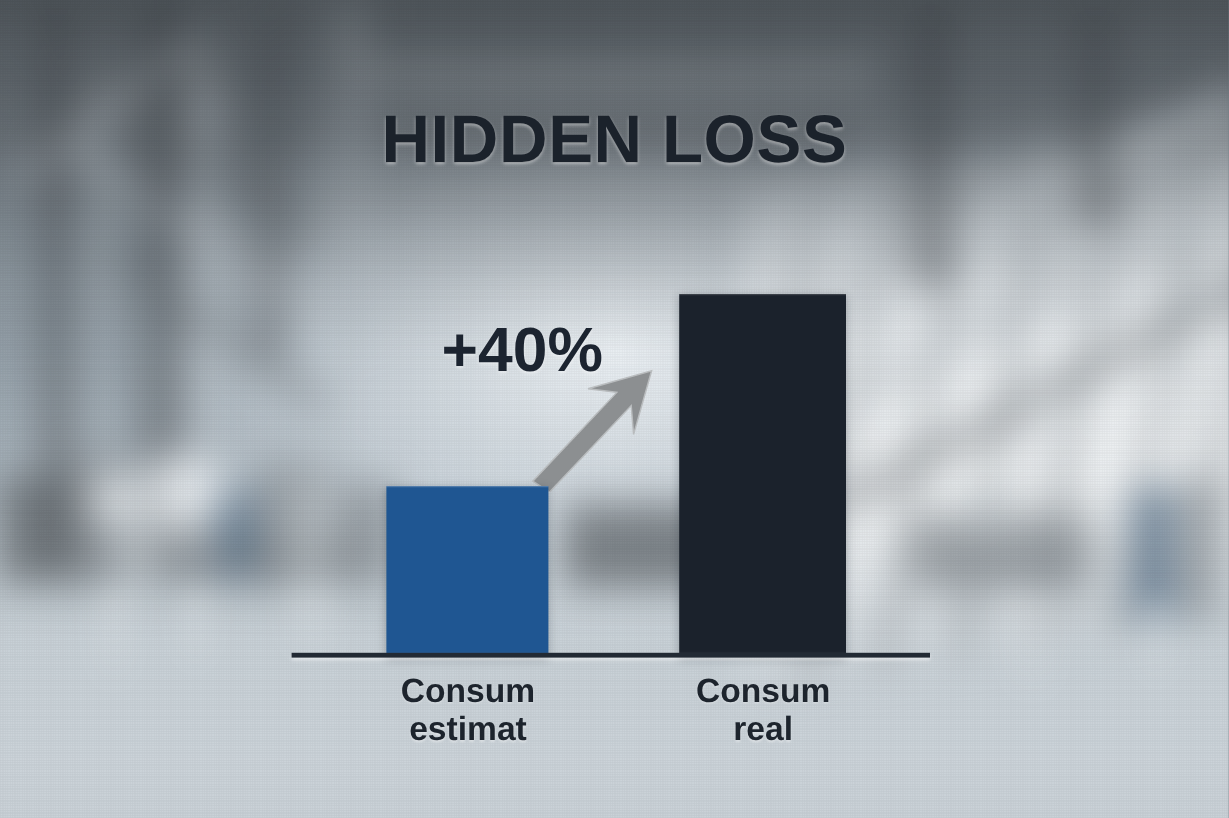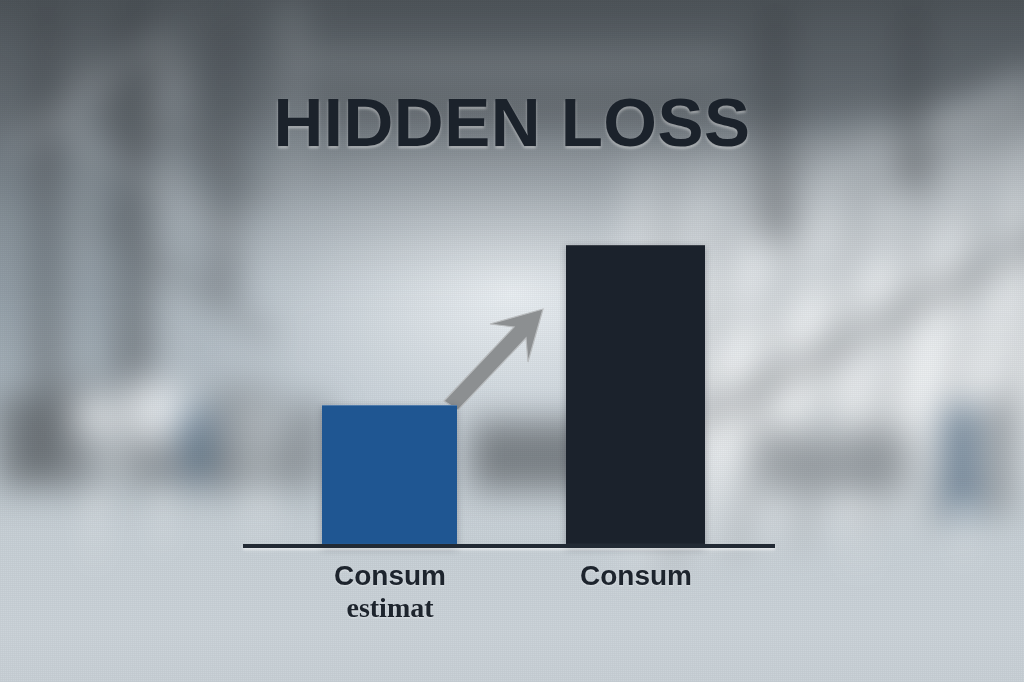--- a/index.html
+++ b/index.html
@@ -117,21 +117,21 @@
   }
 
   
   .fg { position: absolute; inset: 0; }
 
   .title {
     position: absolute;
     left: 0; right: 0;
     top: 88px;
     text-align: center;
-    font-size: 69px;
+    font-size: 56px;
     font-weight: bold;
     letter-spacing: 0.5px;
     color: #1b222b;
     text-shadow: 0 2px 3px rgba(255,255,255,0.45), 0 1px 0 rgba(0,0,0,0.18);
     line-height: 1;
     white-space: nowrap;
   }
   .subtitle {
     position: absolute;
     left: 0; right: 0;
@@ -201,21 +201,21 @@
     top: 560px;
     text-align: center;
     font-size: 28px;
     font-weight: bold;
     color: #1d242d;
     line-height: 1.16;
     text-shadow: 0 1px 2px rgba(255,255,255,0.40);
   }
   .bar-label.estimate { left: 275px; width: 230px; }
   .bar-label.real     { left: 521px; width: 230px; }
-  .bar-label .l2 { display: block; font-family: Liberation Serif, serif; }
+  .bar-label .l2 { display: block; }
 </style>
 </head>
 <body>
 
 <div id="stage">
 
   <div class="bg-layer">
     <div class="bg-base"></div>
 
     <div class="blurred" style="position:absolute;inset:0;">
@@ -272,32 +272,34 @@
     </div>
 
     <div class="bg-veil"></div>
     <div class="bg-grain"></div>
   </div>
 
   <div class="fg">
 
     <div class="title">HIDDEN LOSS</div>
 
+    <div class="delta">+40%</div>
 
     <svg class="growth-arrow" viewBox="0 0 110 105">
       <polygon points="4,96 18,105 86,33 88,57 103,4 50,19 74,22 4,96" fill="#8c8f91" stroke="#b9bcbe" stroke-width="1.2"></polygon>
     </svg>
 
     <div class="bar bar-real"></div>
     <div class="bar bar-estimate"></div>
 
     <div class="axis"></div>
 
     <div class="bar-label estimate">
       <span>Consum</span>
       <span class="l2">estimat</span>
     </div>
     <div class="bar-label real">
       <span>Consum</span>
+      <span class="l2">real</span>
     </div>
 
   </div>
 </div>
 
 </body></html>

